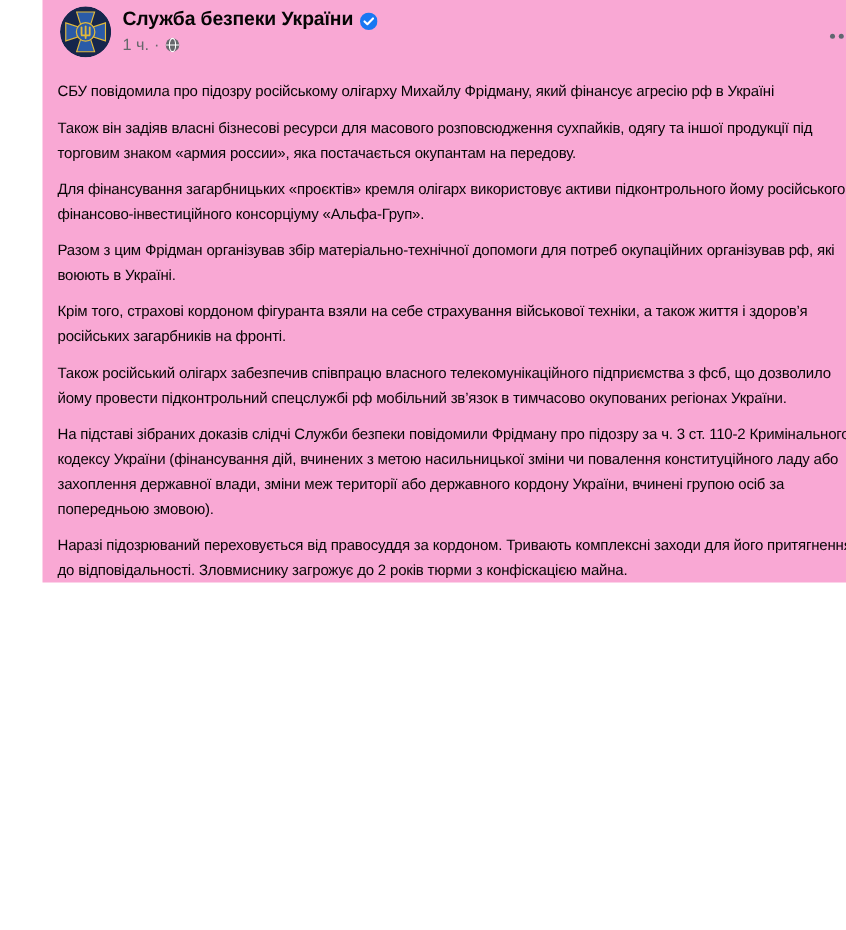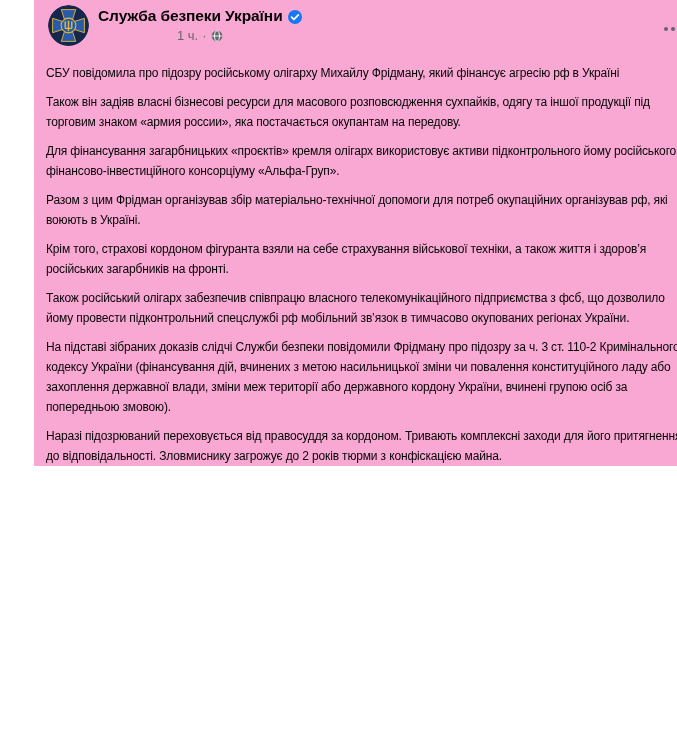--- a/index.html
+++ b/index.html
@@ -45,21 +45,20 @@
     cursor: pointer;
   }
   .verified { display: inline-flex; margin-top: 1px; }
   .meta-row {
     display: flex;
     align-items: center;
     margin-top: 3px;
     font-size: 13px;
     color: #65676b;
     gap: 4px;
-    justify-content: center;
   }
   .meta-row a { color: #65676b; text-decoration: none; cursor: pointer; }
   .dot-sep { font-size: 13px; color: #65676b; }
   .globe { display: inline-flex; margin-top: 1px; }
 
   .more-btn {
     margin-left: auto;
     margin-top: 12px;
     margin-right: 6px;
     width: 32px; height: 24px;

